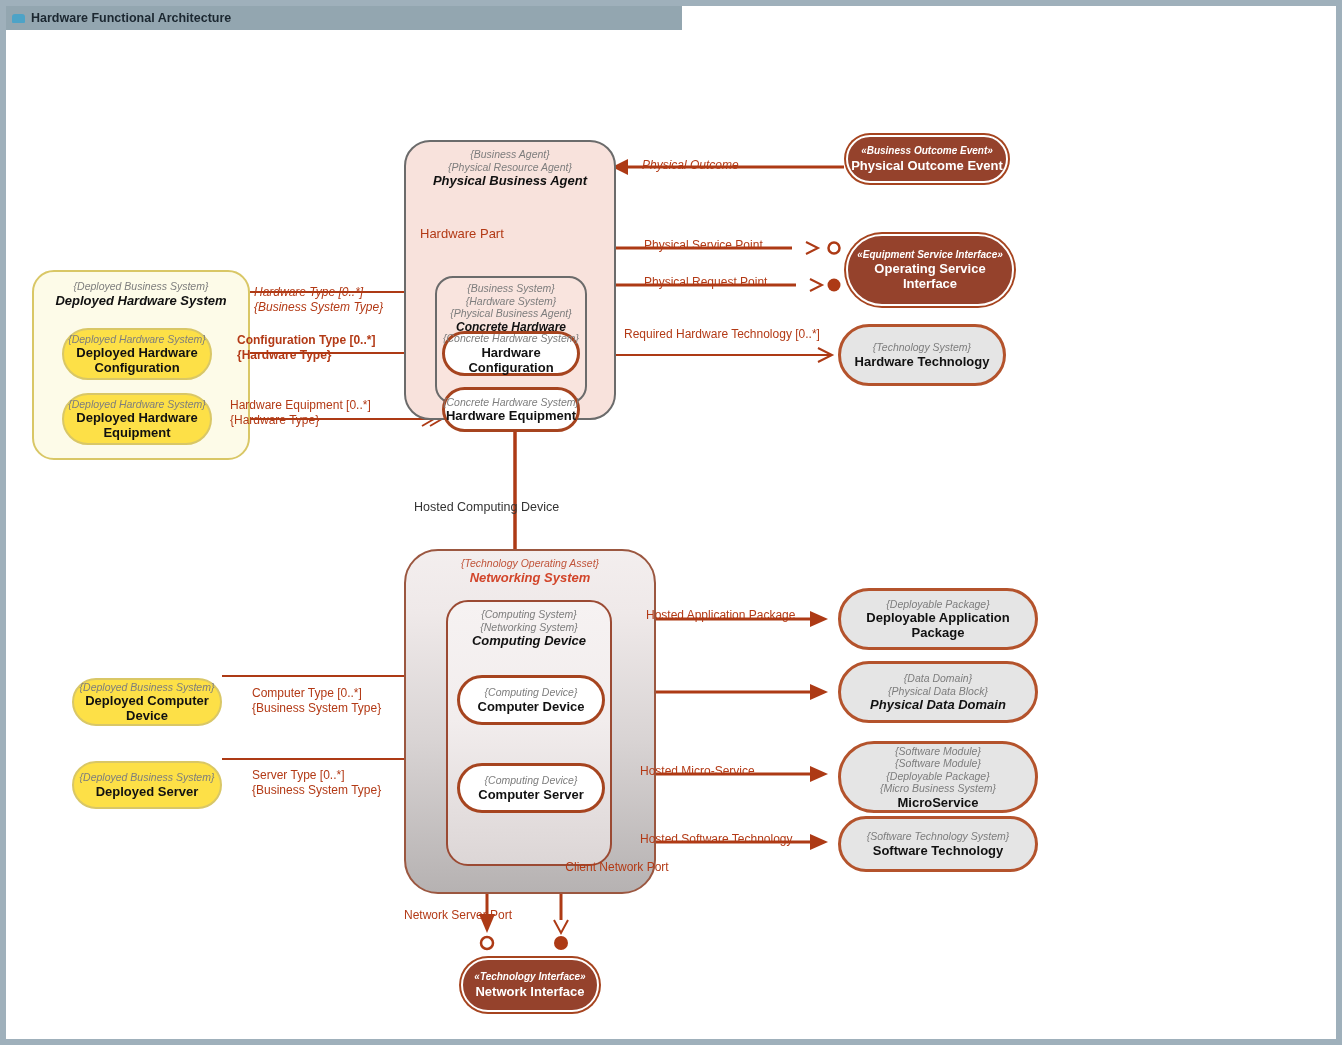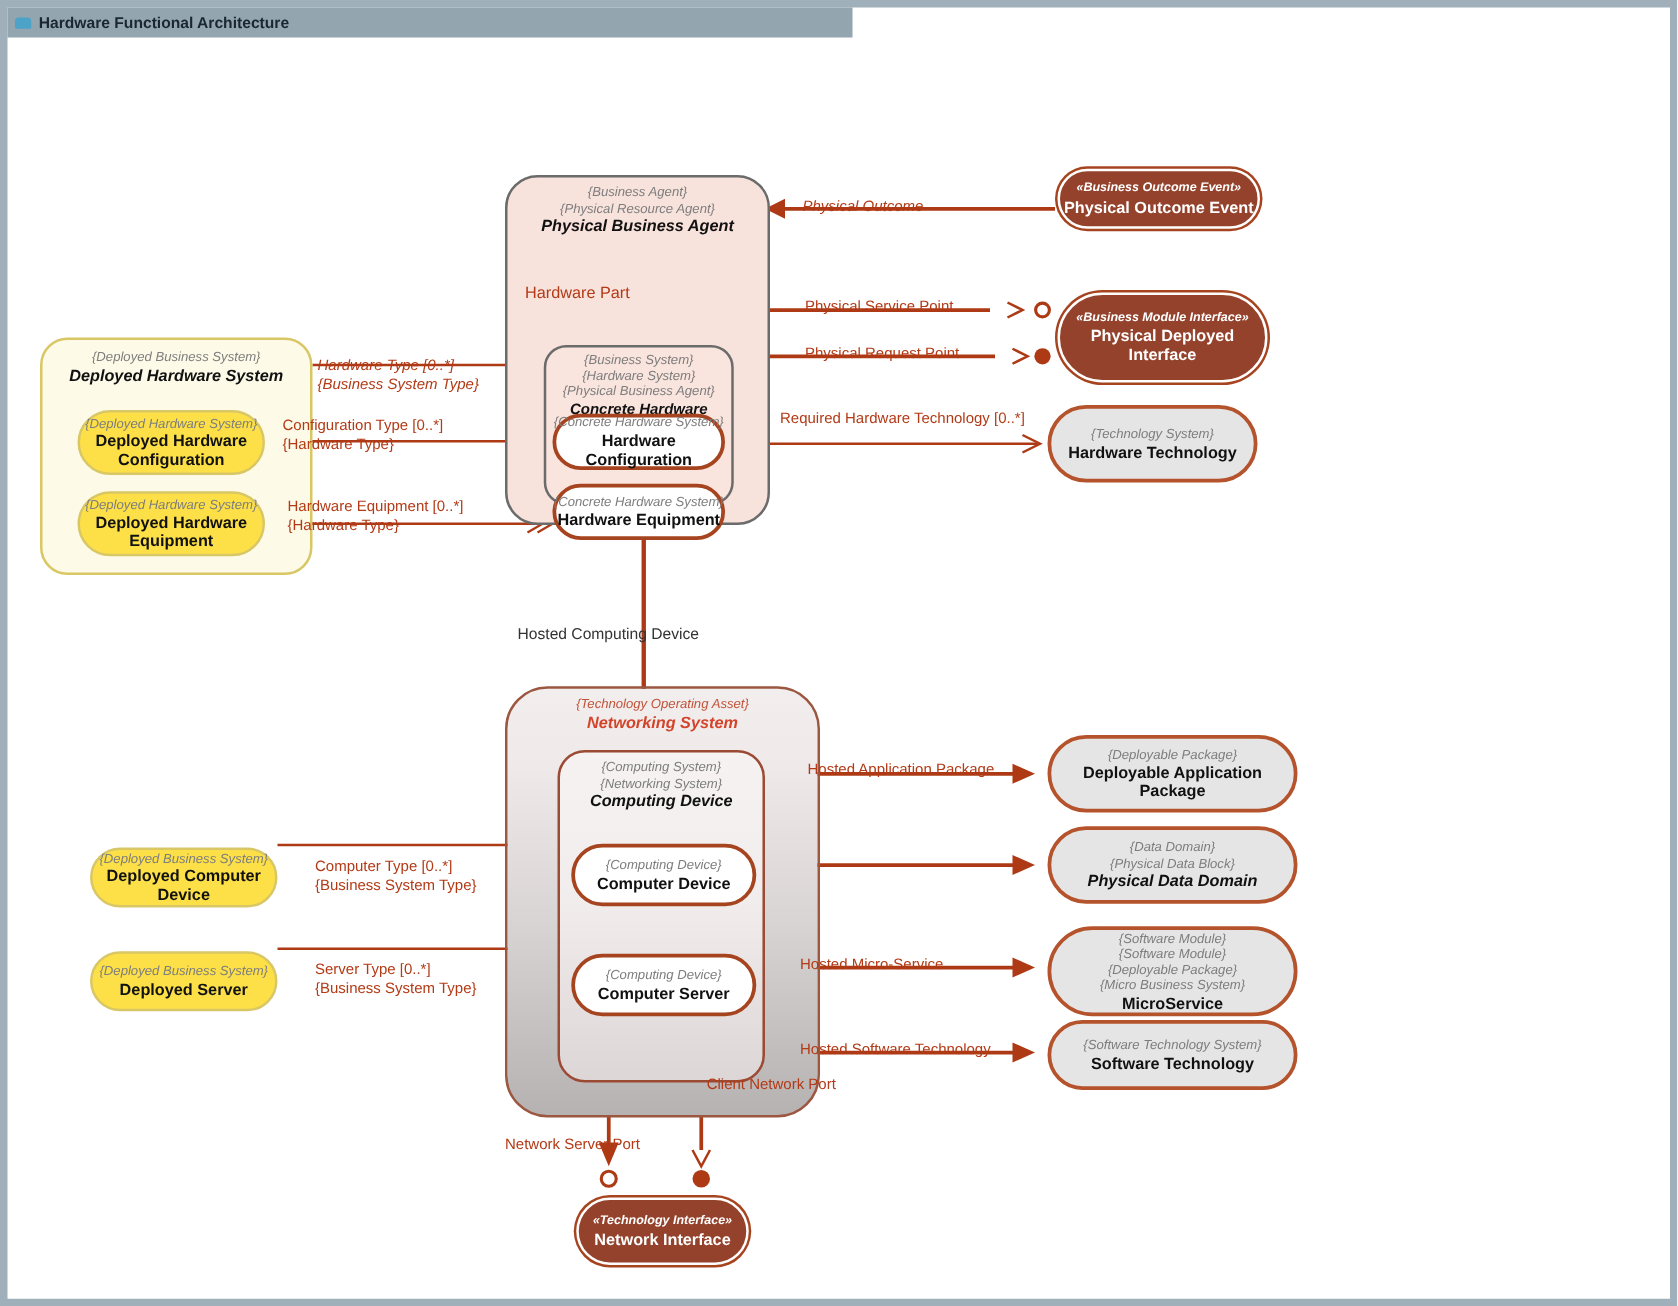--- a/index.html
+++ b/index.html
@@ -188,22 +188,22 @@
       <div class="nm" style="white-space:pre-line;">Deployed Hardware
 Equipment</div>
     </div>
 
     <div class="node darknode" style="left:840px;top:105px;width:162px;height:48px;">
       <div class="stereo">«Business Outcome Event»</div>
       <div class="nm">Physical Outcome Event</div>
     </div>
 
     <div class="node darknode" style="left:840px;top:204px;width:168px;height:72px;">
-      <div class="stereo">«Business Module Interface»</div>
-      <div class="nm">Physical Deployed Interface</div>
+      <div class="stereo">«Equipment Service Interface»</div>
+      <div class="nm">Operating Service Interface</div>
     </div>
 
     <div class="node stadium-soft" style="left:832px;top:294px;width:168px;height:62px;">
       <div class="stereo">{Technology System}</div>
       <div class="nm">Hardware Technology</div>
     </div>
 
     <div class="node container netsys" style="left:398px;top:519px;width:252px;height:345px;padding-top:6px;">
       <div class="stereo">{Technology Operating Asset}</div>
       <div class="nm">Networking System</div>
@@ -272,21 +272,21 @@
 
     <div class="elabel" style="left:638px;top:245px;width:162px;">Physical Request Point</div>
 
     <div class="elabel" style="left:618px;top:297px;width:212px;">Required Hardware Technology [0..*]</div>
 
     <div class="elabel ital two" style="left:248px;top:255px;width:162px;">
       <div>Hardware Type [0..*]</div>
       <div>{Business System Type}</div>
     </div>
 
-    <div class="elabel two" style="left:220px;top:303px;width:180px;">
+    <div class="elabel two" style="left:231px;top:303px;width:180px;font-weight:bold;">
       <div>Configuration Type [0..*]</div>
       <div>{Hardware Type}</div>
     </div>
 
     <div class="elabel two" style="left:224px;top:368px;width:190px;">
       <div>Hardware Equipment [0..*]</div>
       <div>{Hardware Type}</div>
     </div>
 
     <div class="elabel dark" style="left:408px;top:470px;width:206px;font-size:12.5px;">Hosted Computing Device</div>

